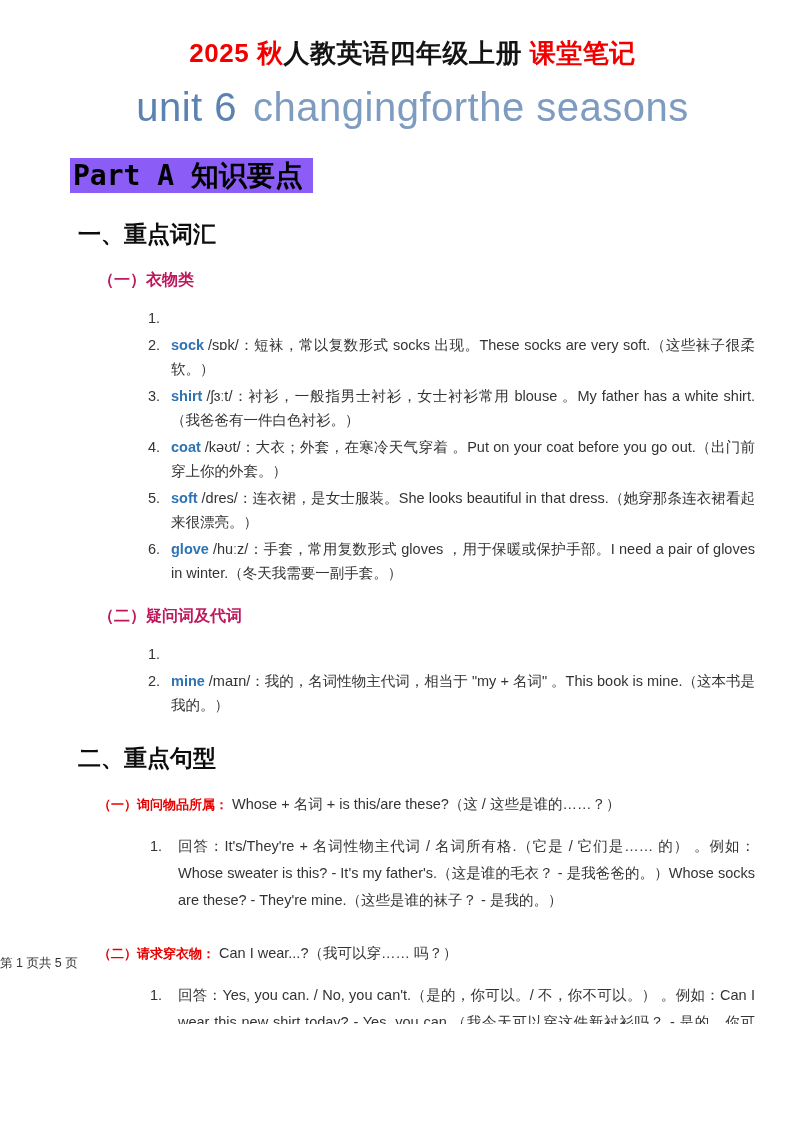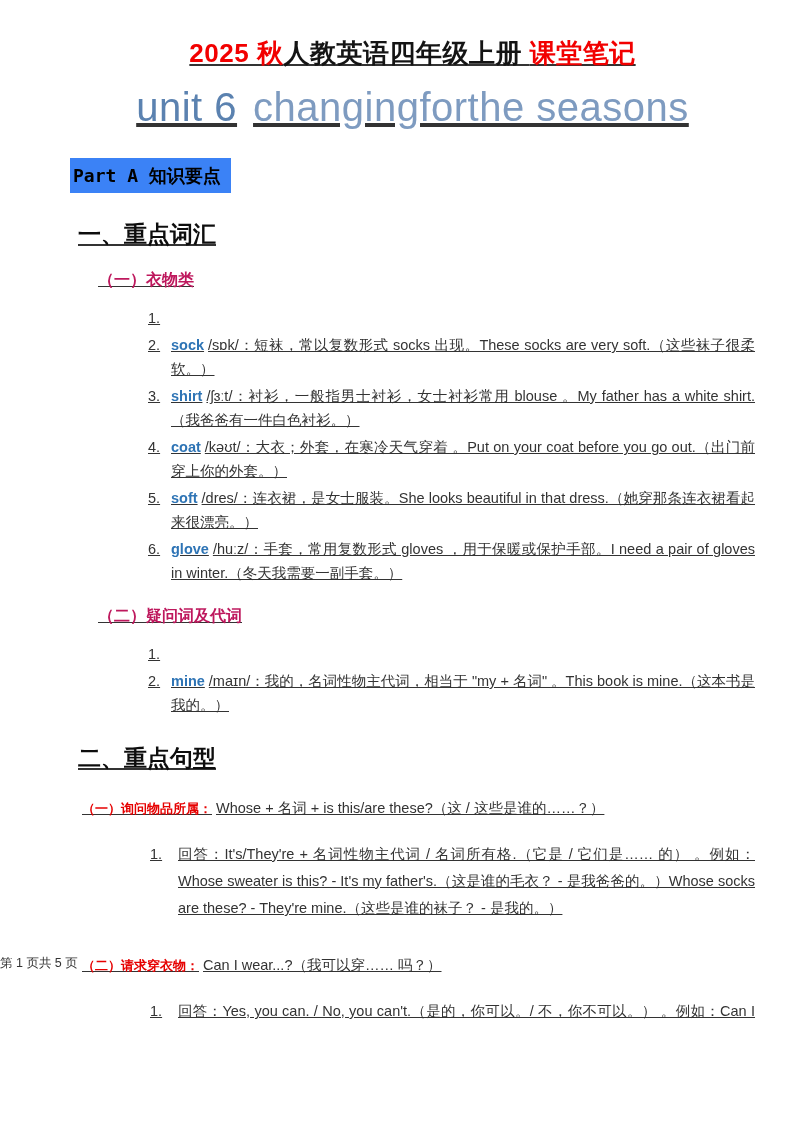--- a/index.html
+++ b/index.html
@@ -7,21 +7,20 @@
   .page {
     position: relative;
     width: 793px;
     height: 1024px;
     margin: 0 auto;
     background: #ffffff;
     font-family: "Liberation Sans", sans-serif;
     color: #333333;
     padding: 36px 38px 0 70px;
     overflow: hidden;
-    text-decoration: underline;
   }
   
   .doc-title {
     text-align: center;
     font-size: 26px;
     font-weight: 700;
     color: #141414;
     line-height: 34px;
     letter-spacing: 0.5px;
   }
@@ -32,24 +31,24 @@
     font-size: 40px;
     font-weight: 400;
     line-height: 50px;
     letter-spacing: 0.5px;
   }
   .unit-title .unit-left  { color: #5b82b0; }
   .unit-title .unit-right { color: #7e9bc0; padding-left: 16px; }
   .part-badge {
     display: inline-block;
     margin-top: 26px;
-    background: #3b82f6;
+    background: #8b5cf6;
     color: #000000;
     font-family: "DejaVu Sans Mono", monospace;
-    font-size: 18px;
+    font-size: 28px;
     font-weight: 700;
     line-height: 27px;
     padding: 4px 10px 4px 3px;
   }
   
   .section-heading {
     margin: 26px 0 0 8px;
     font-size: 23px;
     font-weight: 700;
     color: #0d0d0d;
@@ -69,23 +68,23 @@
     padding-left: 78px;
     margin-bottom: 3px;
     font-size: 14.5px;
     line-height: 24px;
   }
   .vitem .num { flex: none; width: 23px; color: #333333; }
   .vitem .vtext { flex: 1; text-align: justify; }
   .word { color: #2e74b5; font-weight: 700; margin-right: 4px; }
   
   .pattern-line {
-    margin: 20px 0 0 12px;
+    margin: 20px 0 0 28px;
     font-size: 14.5px;
-    line-height: 30px;
+    line-height: 22px;
   }
   .pattern-line .rlabel {
     color: #e60000;
     font-weight: 700;
     font-size: 13px;
     margin-right: 4px;
   }
   .s2item {
     display: flex;
     padding-left: 80px;

